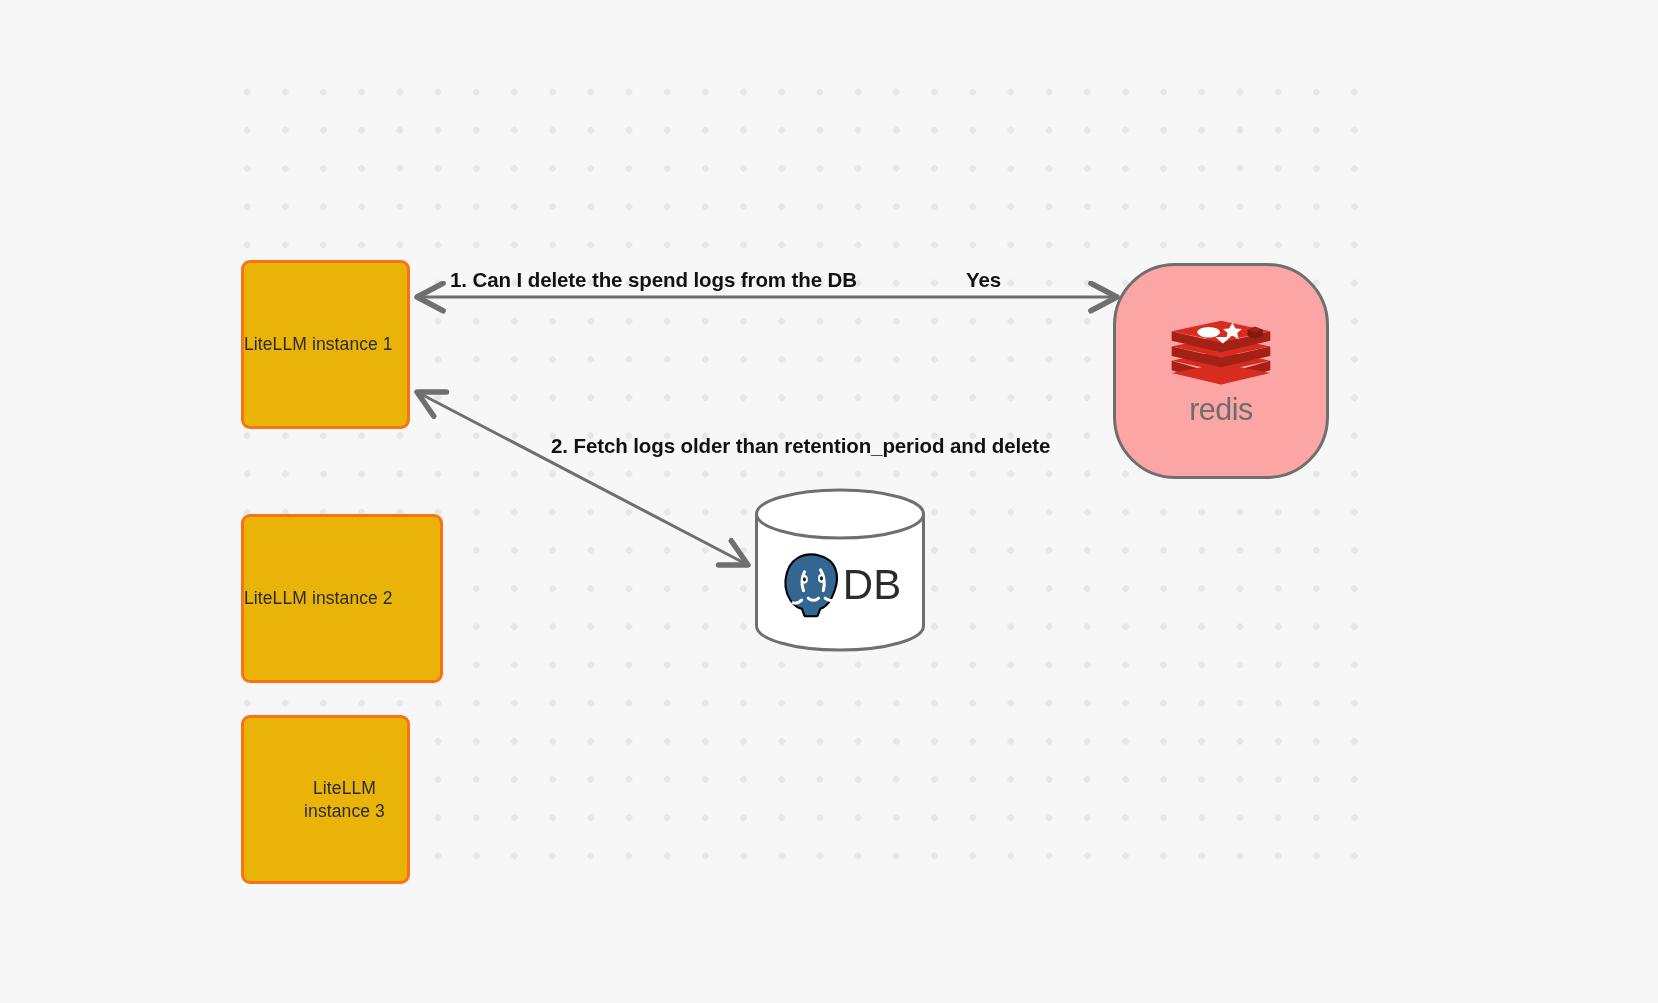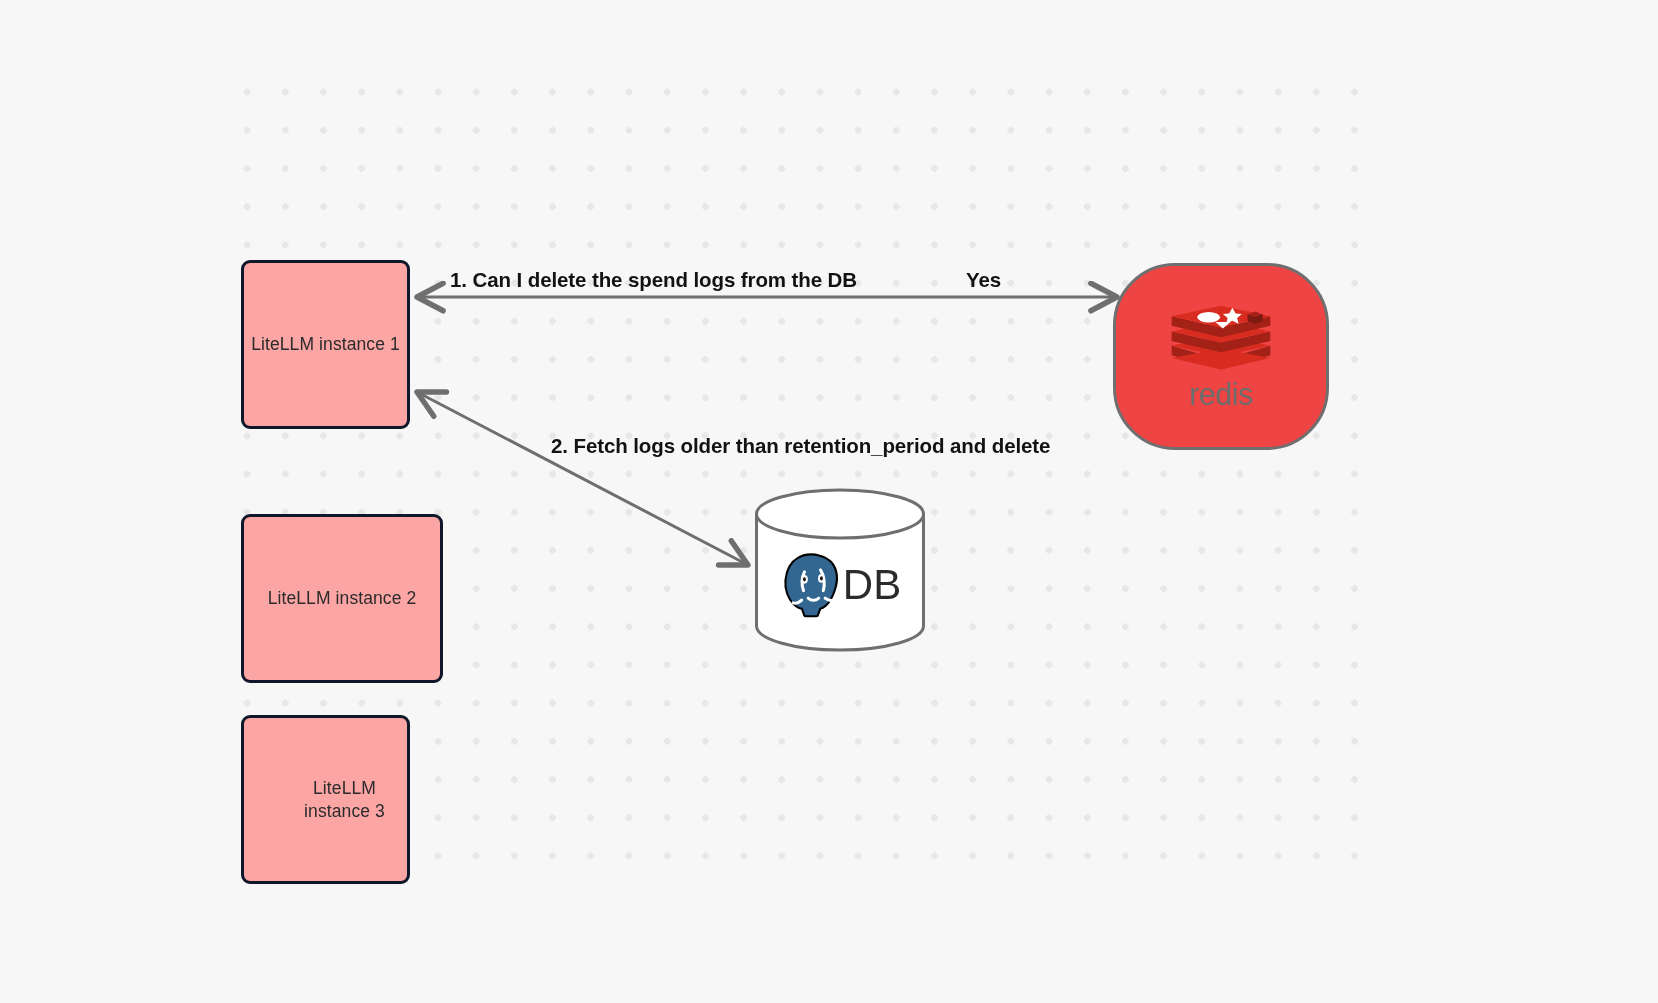--- a/index.html
+++ b/index.html
@@ -9,32 +9,32 @@
     font-family:"Liberation Sans",sans-serif;
   }
   #dotgrid{
     position:absolute;left:228px;top:73px;width:1150px;height:790px;
     background-image:radial-gradient(#e7e7e7 3.2px, transparent 3.3px);
     background-size:38.2px 38.2px;
     background-position:0 0;
   }
   #canvas{position:absolute;left:0;top:0;width:1658px;height:1003px;}
   .node-box{
-    position:absolute;background:#fca5a5;
-    border:3px solid #0f172a;border-radius:9px;
-    display:flex;align-items:center;justify-content:center;
+    position:absolute;background:#eab308;
+    border:3px solid #f97316;border-radius:9px;
+    display:flex;align-items:center;
     box-sizing:border-box;
   }
   .node-box .lbl{
     font-size:17.5px;color:#2b2b2b;font-weight:400;letter-spacing:.1px;
     text-align:center;line-height:1.3;
   }
   #redis-node{
-    position:absolute;left:1113px;top:263px;width:216px;height:187px;
-    background:#ef4444;border:3px solid #6f6f6f;border-radius:62px;
+    position:absolute;left:1113px;top:263px;width:216px;height:216px;
+    background:#fca5a5;border:3px solid #6f6f6f;border-radius:62px;
     box-sizing:border-box;
     display:flex;flex-direction:column;align-items:center;justify-content:center;
   }
   #redis-logo{width:116px;height:74px;margin-top:2px;}
   #redis-word{width:118px;height:34px;margin-top:1px;}
   #db-node{
     position:absolute;left:754px;top:488px;width:172px;height:164px;
   }
   #db-cyl{position:absolute;left:0;top:0;width:172px;height:164px;}
   #db-inner{

